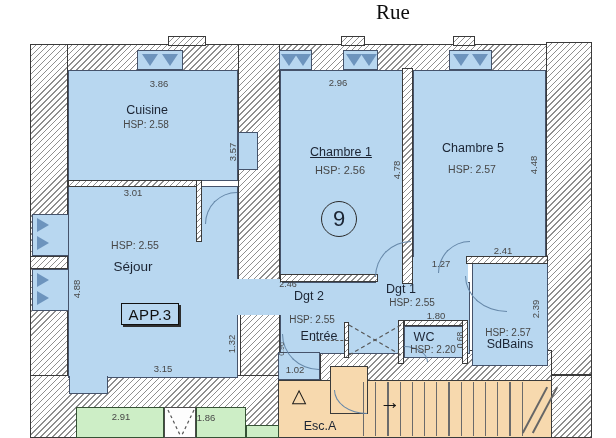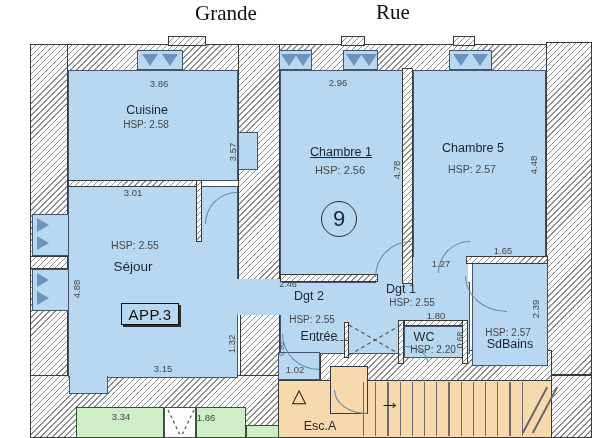--- a/index.html
+++ b/index.html
@@ -35,21 +35,20 @@
   .treads{position:absolute;background:repeating-linear-gradient(90deg,transparent 0px,transparent 11px,#6b6b6b 11px,#6b6b6b 12.2px);}
   .diag{position:absolute;width:1.6px;background:#666;transform:rotate(28deg);}
   .dash-line{position:absolute;border-top:1.4px dashed #555;}
   .glyph{position:absolute;transform:translate(-50%,-50%);color:#161616;white-space:nowrap;}
 </style>
 </head>
 <body>
 
 <div id="canvas">
 
-  <div class="street" style="left:226px;top:13px;">Grande</div>
   <div class="street" style="left:393px;top:12px;">Rue</div>
 
   <div class="wall" style="left:30px;top:44px;width:562px;height:27px;"></div>
   <div class="wall" style="left:168px;top:36px;width:38px;height:10px;"></div>
   <div class="wall" style="left:341px;top:36px;width:24px;height:10px;"></div>
   <div class="wall" style="left:453px;top:36px;width:22px;height:10px;"></div>
   <div class="wall" style="left:30px;top:44px;width:38px;height:394px;"></div>
   <div class="wall" style="left:546px;top:42px;width:46px;height:333px;"></div>
   <div class="wall" style="left:550px;top:375px;width:42px;height:63px;"></div>
   <div class="wall" style="left:238px;top:44px;width:42px;height:236px;"></div>
@@ -164,22 +163,22 @@
   <div class="dim v" style="left:232px;top:152px;">3.57</div>
   <div class="dim" style="left:133px;top:192px;">3.01</div>
   <div class="dim v" style="left:76px;top:289px;">4.88</div>
   <div class="dim" style="left:163px;top:368px;">3.15</div>
   <div class="dim v" style="left:231px;top:344px;">1.32</div>
   <div class="dim" style="left:338px;top:82px;">2.96</div>
   <div class="dim v" style="left:396px;top:170px;">4.78</div>
   <div class="dim v" style="left:533px;top:165px;">4.48</div>
   <div class="dim" style="left:288px;top:284px;font-size:9px;">2.46</div>
   <div class="dim" style="left:441px;top:263px;">1.27</div>
-  <div class="dim" style="left:503px;top:250px;">1.65</div>
+  <div class="dim" style="left:503px;top:250px;">2.41</div>
   <div class="dim" style="left:436px;top:315px;">1.80</div>
   <div class="dim v" style="left:460px;top:340px;font-size:8.5px;">0.68</div>
   <div class="dim v" style="left:535px;top:309px;">2.39</div>
   <div class="dim" style="left:295px;top:369px;">1.02</div>
   <div class="dim v" style="left:281px;top:349px;font-size:7px;">0.96</div>
-  <div class="dim" style="left:121px;top:416px;">3.34</div>
+  <div class="dim" style="left:121px;top:416px;">2.91</div>
   <div class="dim" style="left:206px;top:417px;">1.86</div>
 
 </div>
 
 </body></html>

